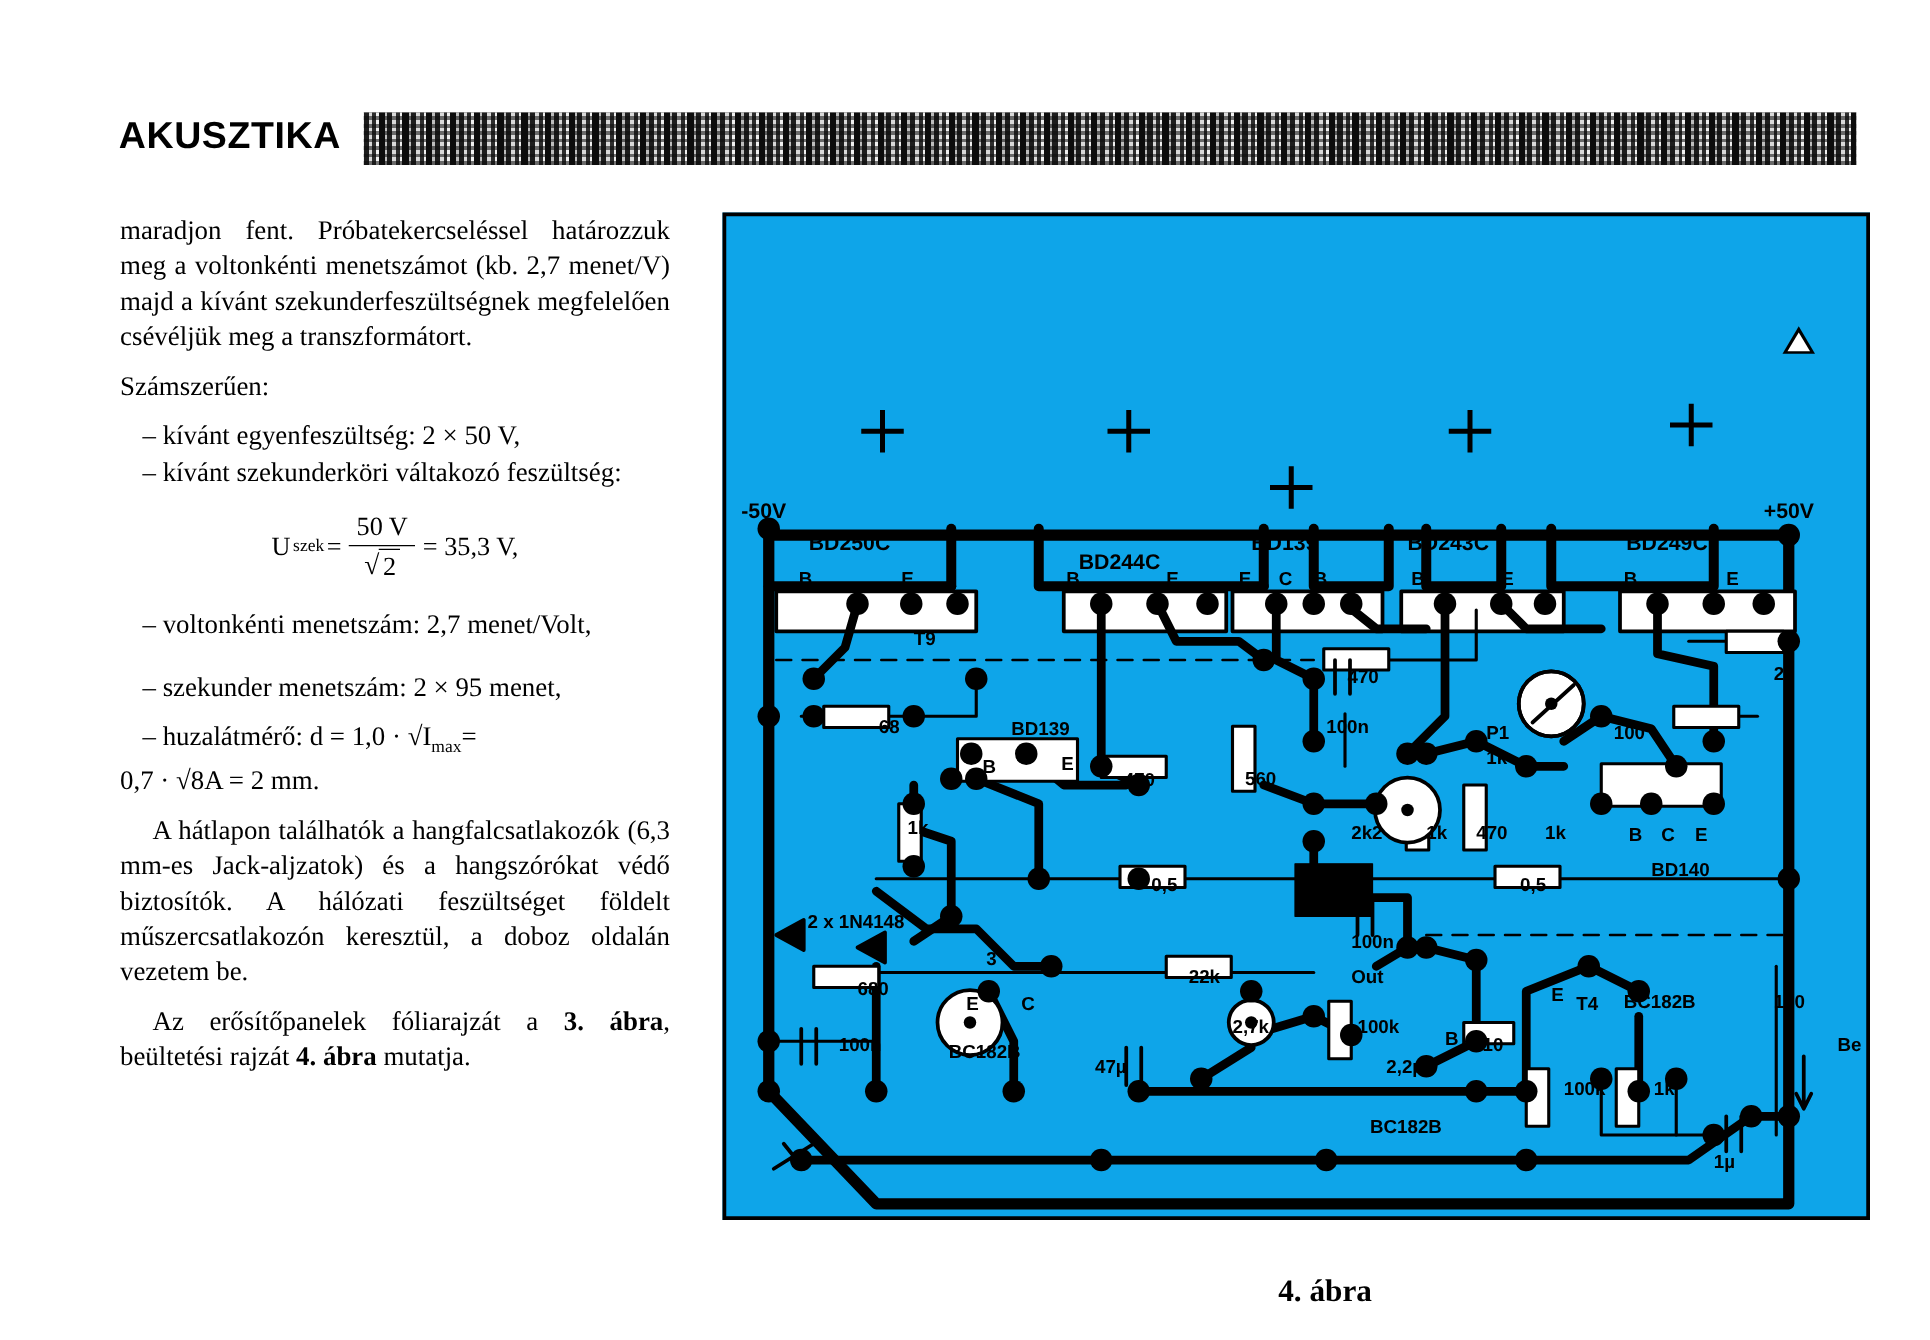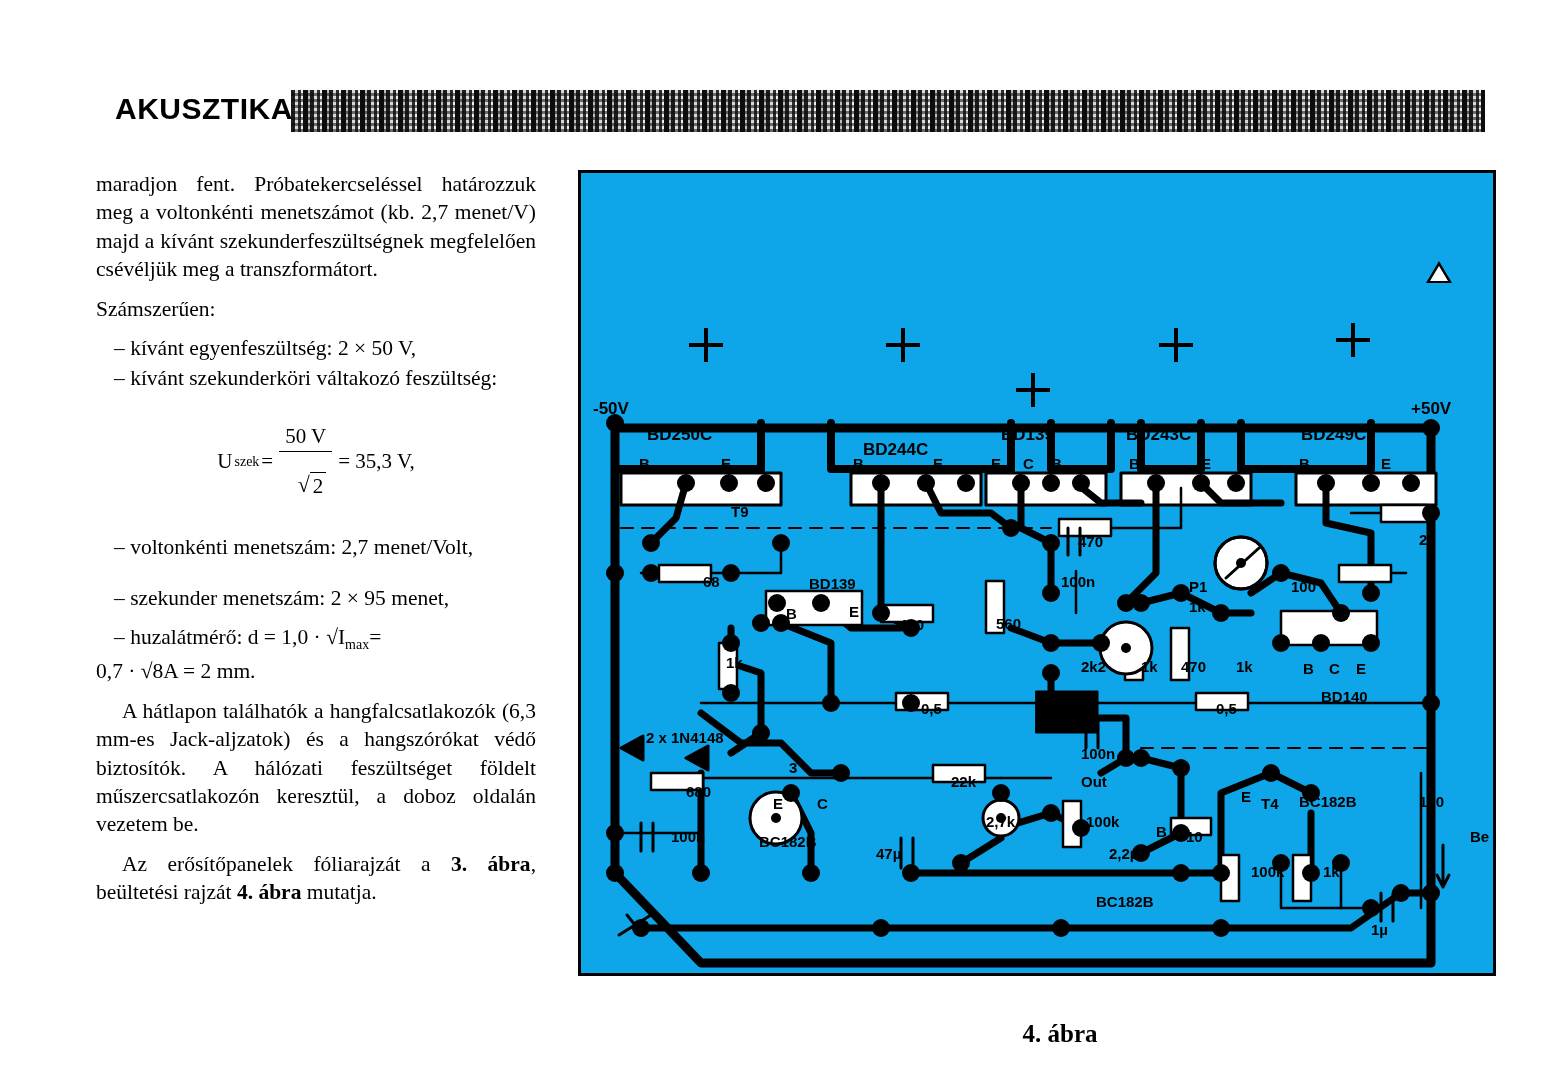--- a/index.html
+++ b/index.html
@@ -11,21 +11,21 @@
     position:relative;
     overflow:hidden;
   }
   .page{position:absolute;inset:0;}
 
   
   .header{position:absolute;left:95px;top:90px;width:1390px;height:52px;}
   .header-title{
     position:absolute;left:0;top:2px;
     font-family:"Liberation Sans", sans-serif;
-    font-weight:bold;font-size:30px;letter-spacing:0.5px;margin-left:20px;
+    font-weight:bold;font-size:30px;letter-spacing:0.5px;
   }
   .header-bar{
     position:absolute;left:196px;top:0;width:1194px;height:42px;
     background:
       repeating-linear-gradient(90deg,#111 0 4px,#d8d8d8 4px 7px,#222 7px 10px,#f0f0f0 10px 12px,#000 12px 17px,#bbb 17px 19px),
       repeating-linear-gradient(0deg,rgba(0,0,0,.55) 0 3px,rgba(255,255,255,.25) 3px 6px);
     background-blend-mode:multiply;
     opacity:.95;
   }
 
@@ -33,21 +33,21 @@
   .col{position:absolute;left:96px;top:170px;width:440px;font-size:21.5px;line-height:1.32;text-align:justify;}
   .col p{margin:0 0 11px 0;}
   .indent{text-indent:26px;}
   .italic{margin-bottom:6px;}
   .dash-list p{margin:0 0 2px 0;text-indent:18px;}
   .formula{
     margin:14px 0 16px 0;text-align:center;font-size:21px;
     display:flex;justify-content:center;align-items:center;gap:2px;
   }
   .sub{font-size:14px;vertical-align:sub;}
-  .frac{display:inline-flex;flex-direction:column;align-items:flex-end;vertical-align:middle;margin:16px 4px;gap:18px;}
+  .frac{display:inline-flex;flex-direction:column;align-items:center;vertical-align:middle;margin:1px 4px;}
   .frac .num{border-bottom:1.6px solid #000;padding:0 6px 1px 6px;}
   .frac .den{padding:2px 6px 0 6px;}
   .sqrt{display:inline-block;position:relative;padding-left:12px;}
   .sqrt:before{content:"√";position:absolute;left:0;top:-2px;font-size:22px;}
   .sqrt .bar{border-top:1.5px solid #000;display:inline-block;padding:0 3px;}
   .b{font-weight:bold;}
 
   
   .figure{position:absolute;left:578px;top:170px;width:912px;height:800px;border:3px solid #000;background:#0ea5e9;}
   .figcaption{position:absolute;left:960px;top:1020px;width:200px;text-align:center;font-weight:bold;font-size:25px;}

